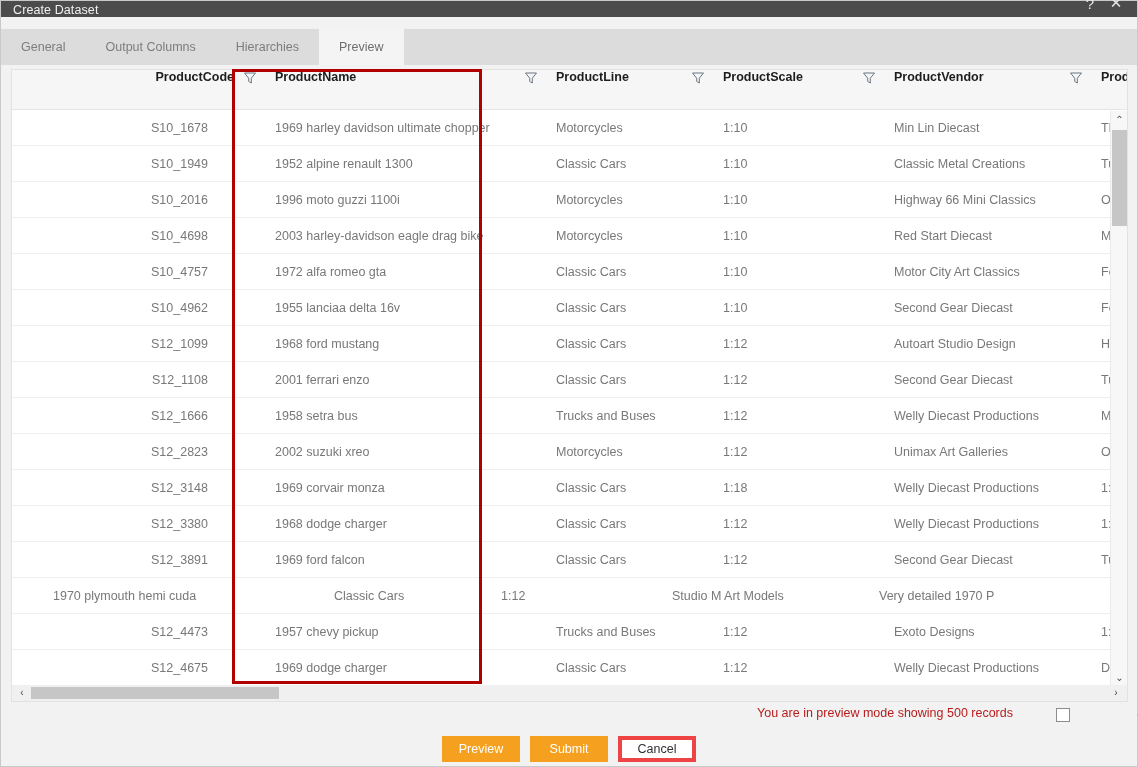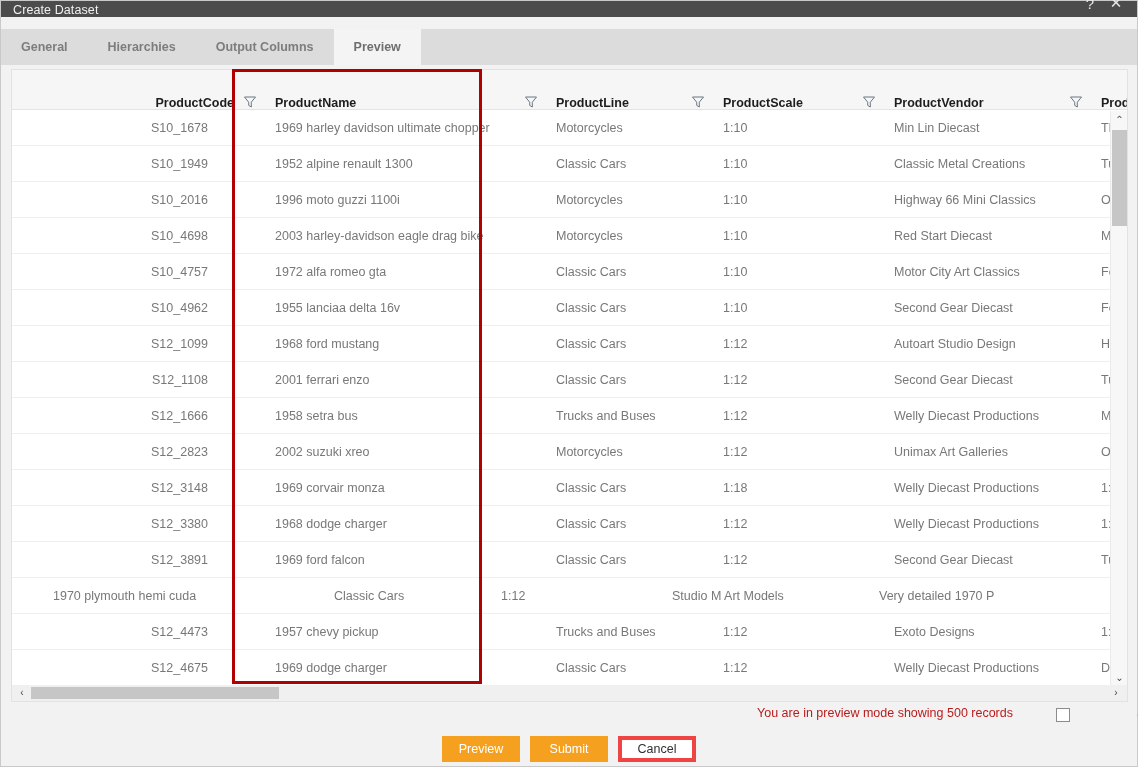--- a/index.html
+++ b/index.html
@@ -51,21 +51,20 @@
   }
   .tab {
     display: flex; align-items: center; justify-content: center;
     height: 36px;
     padding: 0 20px;
     font-size: 12.5px;
     color: #7d7d7d;
     background: #dcdcdc;
     cursor: default;
     white-space: nowrap;
-    font-weight: bold;
   }
   .tab.active {
     background: #f4f4f4;
     color: #6f6f6f;
   }
   .tab-filler { flex: 1 1 auto; background: #dcdcdc; }
 
   
   .gridwrap {
     position: absolute;
@@ -77,21 +76,21 @@
   }
 
   .grid-header {
     position: relative;
     height: 40px;
     background: #f6f6f6;
     border-bottom: 1px solid #e4e4e4;
     display: flex; align-items: center;
   }
   .hcell {
-    display: flex; align-items: flex-end;
+    display: flex; align-items: flex-start;
     height: 40px;
     flex: 0 0 auto;
     overflow: hidden;
   }
   .hcell .htitle {
     font-size: 12.5px;
     font-weight: bold;
     color: #1d1d1d;
     white-space: nowrap;
     overflow: hidden;
@@ -256,22 +255,22 @@
 
   <div class="titlebar">
     <div class="titlebar-text">Create Dataset</div>
     <div class="titlebar-spacer"></div>
     <div class="win-btn">?</div>
     <div class="win-btn close">✕</div>
   </div>
 
   <div class="tabstrip">
     <div class="tab">General</div>
+    <div class="tab">Output Columns</div>
     <div class="tab">Hierarchies</div>
-    <div class="tab">Output Columns</div>
     <div class="tab active">Preview</div>
     <div class="tab-filler"></div>
   </div>
 
   <div class="gridwrap">
 
     <div class="grid-header">
       <div class="hcell c-code h">
         <span class="htitle">ProductCode</span>
       </div>

